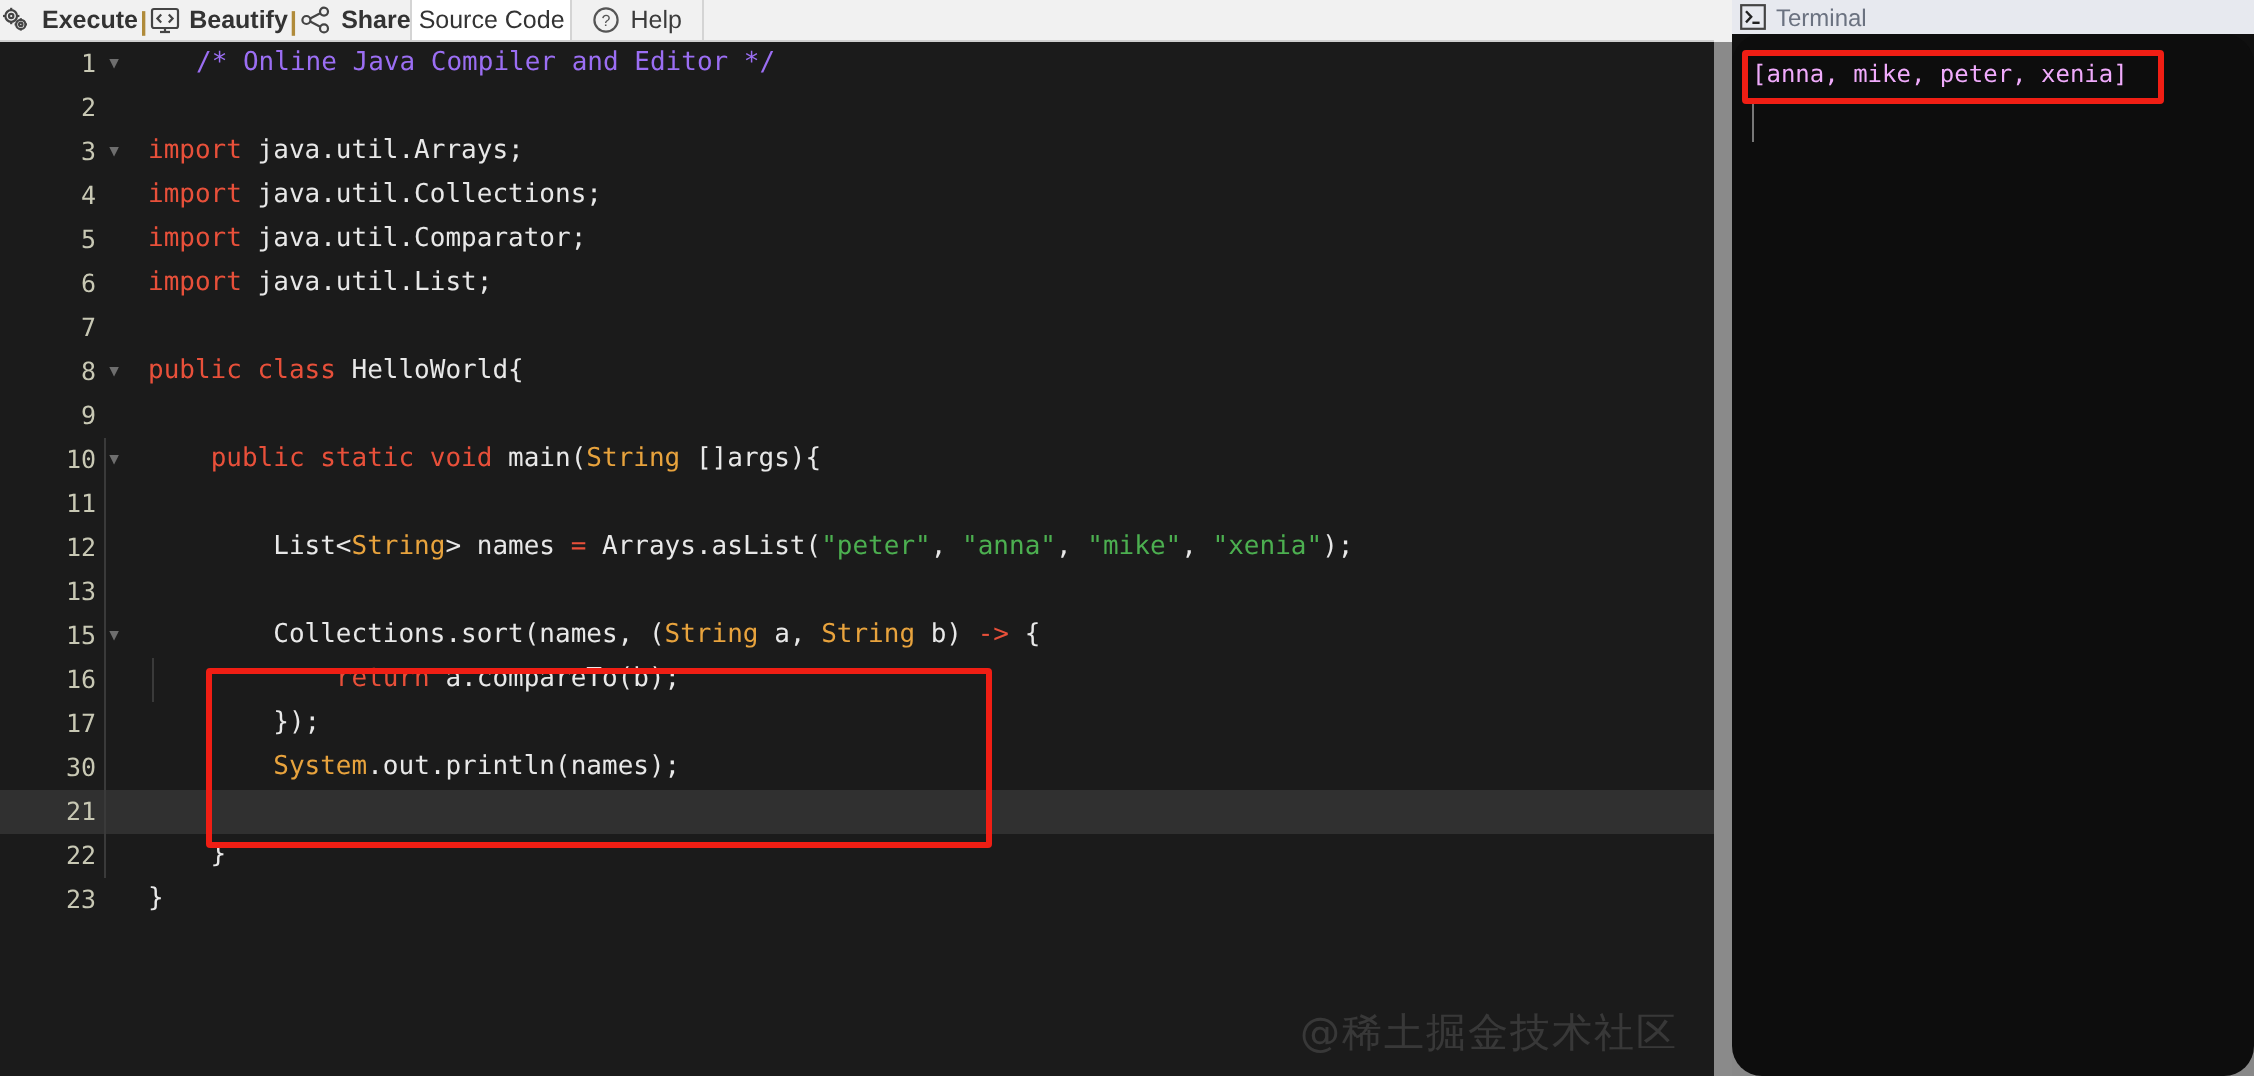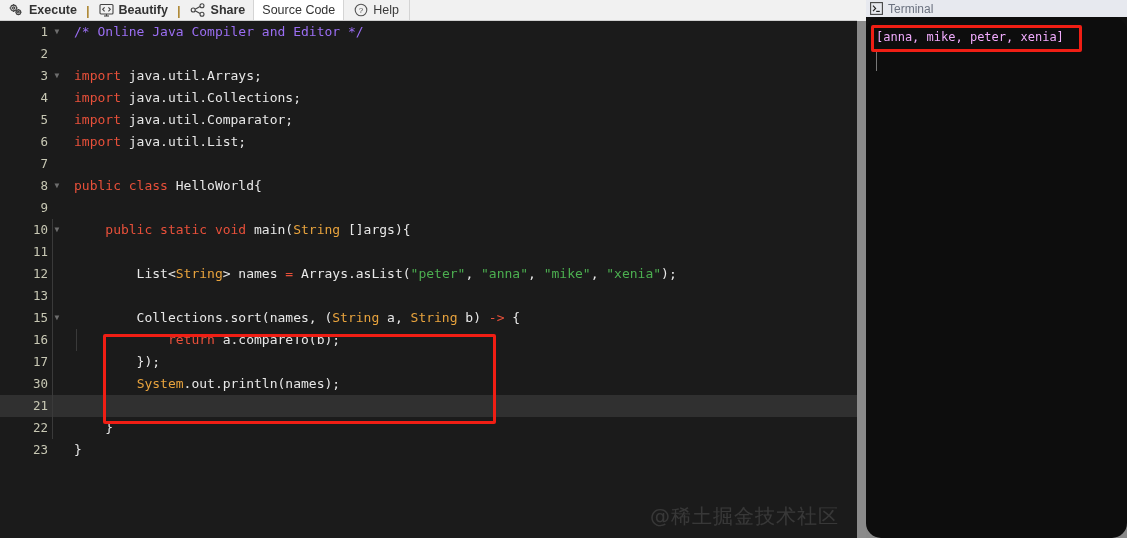--- a/index.html
+++ b/index.html
@@ -40,40 +40,40 @@
     align-items: stretch;
     font-size: 12.5px;
     color: #3b3b3b;
     overflow: hidden;
   }
 
   .tb-btn {
     display: flex;
     align-items: center;
     gap: 5px;
-    padding: 0 8px;
+    padding: 0 0;
     height: 100%;
     white-space: nowrap;
     font-weight: bold;
     font-size: 12.5px;
     color: #333;
     cursor: pointer;
   }
   .tb-sep {
     display: flex;
     align-items: center;
     color: #b08b3a;
     font-weight: bold;
     font-size: 13px;
     padding: 0 1px;
   }
   .tb-tab {
     display: flex;
     align-items: center;
-    padding: 0 8px;
+    padding: 0 3px;
     height: 100%;
     font-size: 12.5px;
     color: #333;
     background: #ffffff;
     border-left: 1px solid #d4d4d4;
     border-right: 1px solid #d4d4d4;
     cursor: pointer;
   }
   .tb-plain {
     display: flex;
@@ -141,21 +141,21 @@
     position: absolute;
     top: 0;
     width: 1px;
     height: 22px;
     background: #3a3a3a;
   }
   .g1 { left: 0px; }
   .g2 { left: 24px; }
 
   
-  .t-com  { color: #9b6ef3; }
+  .t-com  { color: #9b6ef3; margin-left: 24px; }
   .t-key  { color: #e8503a; }
   .t-type { color: #e8a33d; }
   .t-str  { color: #4caf50; }
   .t-pln  { color: #e8e8e8; }
   .t-op   { color: #e8503a; }
 
   
   #code-highlight-box {
     position: absolute;
     left: 103px;

